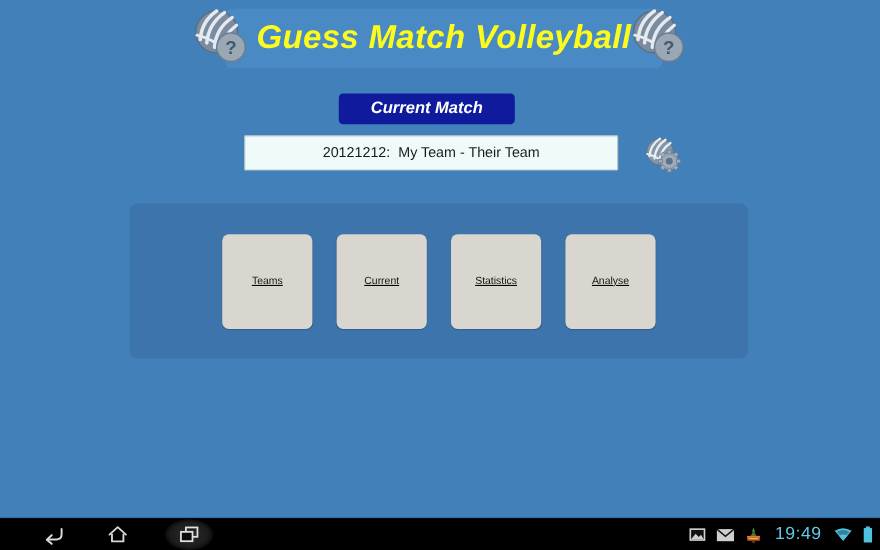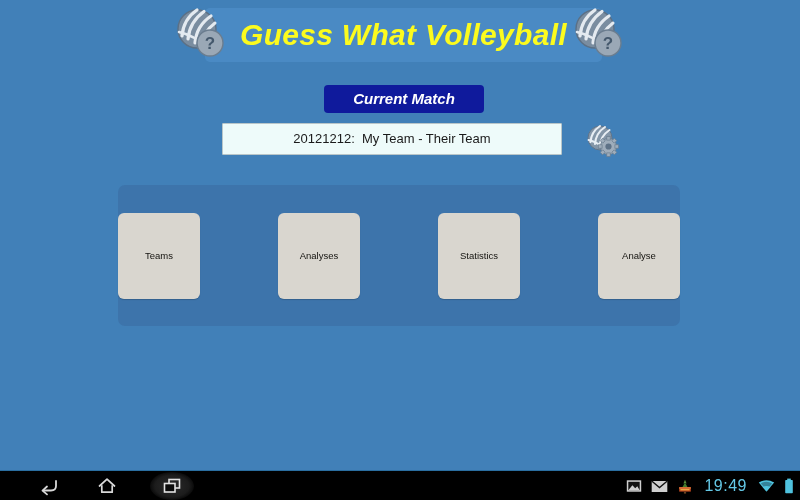--- a/index.html
+++ b/index.html
@@ -60,21 +60,21 @@
     width: 54px;
     height: 54px;
     top: 6px;
   }
   #title-icon-left  { left: 174px; }
   #title-icon-right { left: 572px; }
 
   
   #current-match-button {
     position: absolute;
-    left: 324px;
+    left: 308px;
     top: 85px;
     width: 160px;
     height: 28px;
     background: #0f1a9c;
     border: none;
     border-radius: 4px;
     color: #ffffff;
     font-family: "Liberation Sans", sans-serif;
     font-size: 15px;
     font-weight: bold;
@@ -131,22 +131,23 @@
     border-radius: 7px;
   }
   #button-row {
     position: absolute;
     left: 0;
     top: 0;
     width: 562px;
     height: 141px;
     display: flex;
     align-items: center;
-    justify-content: space-between;
+    justify-content: center;
     gap: 22px;
+    text-decoration: underline;
   }
   .menu-button {
     width: 82px;
     height: 86px;
     background: #d9d6cf;
     border: none;
     border-radius: 6px;
     color: #14130f;
     font-family: "Liberation Sans", sans-serif;
     font-size: 9.5px;
@@ -227,21 +228,21 @@
         <path d="M23 4 C14 10 9 18 8 30" stroke="#e4eaf0" stroke-width="3.2" fill="none" stroke-linecap="round"></path>
         <path d="M30 5.5 C21 12 15 21 14 33" stroke="#e4eaf0" stroke-width="3.2" fill="none" stroke-linecap="round"></path>
         <path d="M37 10 C28 16 22 25 21 37" stroke="#e4eaf0" stroke-width="3.2" fill="none" stroke-linecap="round"></path>
         <path d="M41 17 C33 23 28 31 27 41" stroke="#e4eaf0" stroke-width="3" fill="none" stroke-linecap="round"></path>
         <path d="M5 26 C14 28 24 33 32 41" stroke="#e4eaf0" stroke-width="2.6" fill="none" stroke-linecap="round"></path>
         <circle cx="36" cy="37" r="13" fill="#9aa8b6" stroke="#6b7d8f" stroke-width="1.4"></circle>
         <text x="36" y="43" font-family="Liberation Sans, sans-serif" font-size="17" font-weight="bold" fill="#44586c" text-anchor="middle">?</text>
       </svg>
     </div>
 
-    <div id="title-text">Guess What Volleyball</div>
+    <div id="title-text">Guess Match Volleyball</div>
 
     <div class="ball-qm" id="title-icon-right">
       <svg width="54" height="54" viewBox="0 0 54 54">
         <circle cx="23" cy="23" r="19" fill="#7a8da0" stroke="#5c7085" stroke-width="1.4"></circle>
         <path d="M23 4 C14 10 9 18 8 30" stroke="#e4eaf0" stroke-width="3.2" fill="none" stroke-linecap="round"></path>
         <path d="M30 5.5 C21 12 15 21 14 33" stroke="#e4eaf0" stroke-width="3.2" fill="none" stroke-linecap="round"></path>
         <path d="M37 10 C28 16 22 25 21 37" stroke="#e4eaf0" stroke-width="3.2" fill="none" stroke-linecap="round"></path>
         <path d="M41 17 C33 23 28 31 27 41" stroke="#e4eaf0" stroke-width="3" fill="none" stroke-linecap="round"></path>
         <path d="M5 26 C14 28 24 33 32 41" stroke="#e4eaf0" stroke-width="2.6" fill="none" stroke-linecap="round"></path>
         <circle cx="36" cy="37" r="13" fill="#9aa8b6" stroke="#6b7d8f" stroke-width="1.4"></circle>
@@ -276,21 +277,21 @@
           </g>
           <circle r="3.1" fill="#5e7287"></circle>
         </g>
       </svg>
     </div>
   </div>
 
   <div id="main-panel">
     <div id="button-row">
       <button class="menu-button">Teams</button>
-      <button class="menu-button">Analyses</button>
+      <button class="menu-button">Current</button>
       <button class="menu-button">Statistics</button>
       <button class="menu-button">Analyse</button>
     </div>
   </div>
 
   <div id="system-bar">
 
     <div id="nav-buttons">
       <div class="nav-btn">
         <svg width="22" height="20" viewBox="0 0 22 20">

